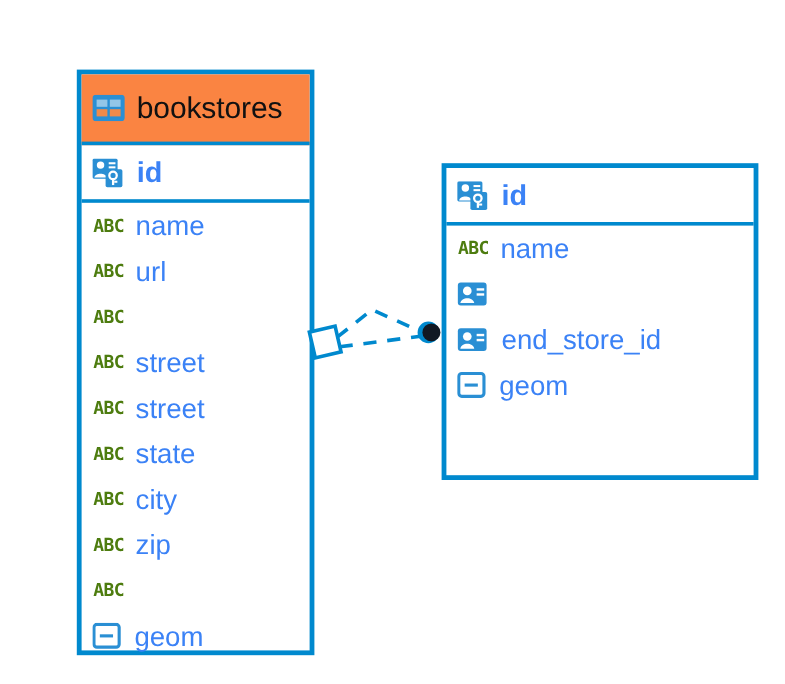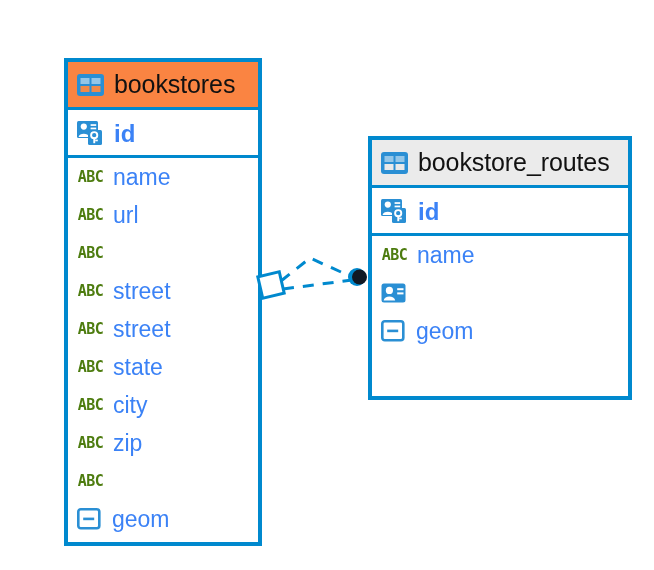--- a/index.html
+++ b/index.html
@@ -14,21 +14,21 @@
   
   .entity{
     position:absolute;
     box-sizing:border-box;
     border:4px solid var(--edge,#0089ce);
     background:#ffffff;
   }
   .entity-header{
     display:flex;align-items:center;
     box-sizing:border-box;
-    height:48px;
+    height:59px;
     padding-left:9px;
     border-bottom:3px solid #0089ce;
     background:var(--hdr,#eeeeee);
   }
   .entity-title{
     font-size:25px;color:#111111;margin-left:10px;letter-spacing:-0.1px;
     white-space:nowrap;
   }
   .row{
     display:flex;align-items:center;
@@ -171,32 +171,20 @@
           </svg>
         </span>
         <span class="row-label">geom</span>
       </div>
 
     </div>
   </div>
 
   <div class="entity" id="entity-bookstore-routes" style="left:368px;top:136px;width:264px;height:264px;--edge:#0089ce;">
 
-    <div class="entity-header" style="--hdr:#ebebeb;">
-      <span class="icon ico-table">
-        <svg width="27" height="22" viewBox="0 0 27 22">
-          <rect x="0" y="0" width="27" height="22" rx="3" fill="#2a8fd4"></rect>
-          <rect x="3.5" y="4" width="9" height="6" fill="#93c6e8"></rect>
-          <rect x="14.5" y="4" width="9" height="6" fill="#93c6e8"></rect>
-          <rect x="3.5" y="12" width="9" height="6" fill="#e9e9e9"></rect>
-          <rect x="14.5" y="12" width="9" height="6" fill="#e9e9e9"></rect>
-        </svg>
-      </span>
-      <span class="entity-title">bookstore_routes</span>
-    </div>
 
     <div class="rows">
 
       <div class="row pk">
         <span class="icon ico-card">
           <svg width="28" height="25" viewBox="0 0 28 25">
             <rect x="0" y="0" width="21" height="17" rx="1.5" fill="#2a8fd4"></rect>
             <circle cx="6.8" cy="5.6" r="3.1" fill="#ffffff"></circle>
             <path d="M1.6 16 C2.2 11.6 11.4 11.6 12 16 Z" fill="#ffffff"></path>
             <rect x="13.6" y="3.2" width="5.6" height="1.7" fill="#ffffff"></rect>
@@ -223,20 +211,32 @@
           <svg width="28" height="25" viewBox="0 0 28 25">
             <rect x="0.5" y="2.5" width="24" height="19" rx="2.5" fill="#2a8fd4"></rect>
             <circle cx="8.4" cy="9.4" r="3.6" fill="#ffffff"></circle>
             <path d="M2.6 19.6 C3.4 14.2 13.4 14.2 14.2 19.6 Z" fill="#ffffff"></path>
             <rect x="16.2" y="7.2" width="6.3" height="2" fill="#ffffff"></rect>
             <rect x="16.2" y="11.4" width="6.3" height="2" fill="#ffffff"></rect>
           </svg>
         </span>
       </div>
 
+      <div class="row">
+        <span class="icon ico-card">
+          <svg width="28" height="25" viewBox="0 0 28 25">
+            <rect x="0.5" y="2.5" width="24" height="19" rx="2.5" fill="#2a8fd4"></rect>
+            <circle cx="8.4" cy="9.4" r="3.6" fill="#ffffff"></circle>
+            <path d="M2.6 19.6 C3.4 14.2 13.4 14.2 14.2 19.6 Z" fill="#ffffff"></path>
+            <rect x="16.2" y="7.2" width="6.3" height="2" fill="#ffffff"></rect>
+            <rect x="16.2" y="11.4" width="6.3" height="2" fill="#ffffff"></rect>
+          </svg>
+        </span>
+        <span class="row-label">end_store_id</span>
+      </div>
 
       <div class="row">
         <span class="icon ico-geom">
           <svg width="26" height="23" viewBox="0 0 26 23">
             <rect x="1.3" y="1.3" width="21" height="19" rx="2.5" fill="#ffffff" stroke="#2a8fd4" stroke-width="2.6"></rect>
             <rect x="6.2" y="9.6" width="11" height="2.6" fill="#2a8fd4"></rect>
           </svg>
         </span>
         <span class="row-label">geom</span>
       </div>

